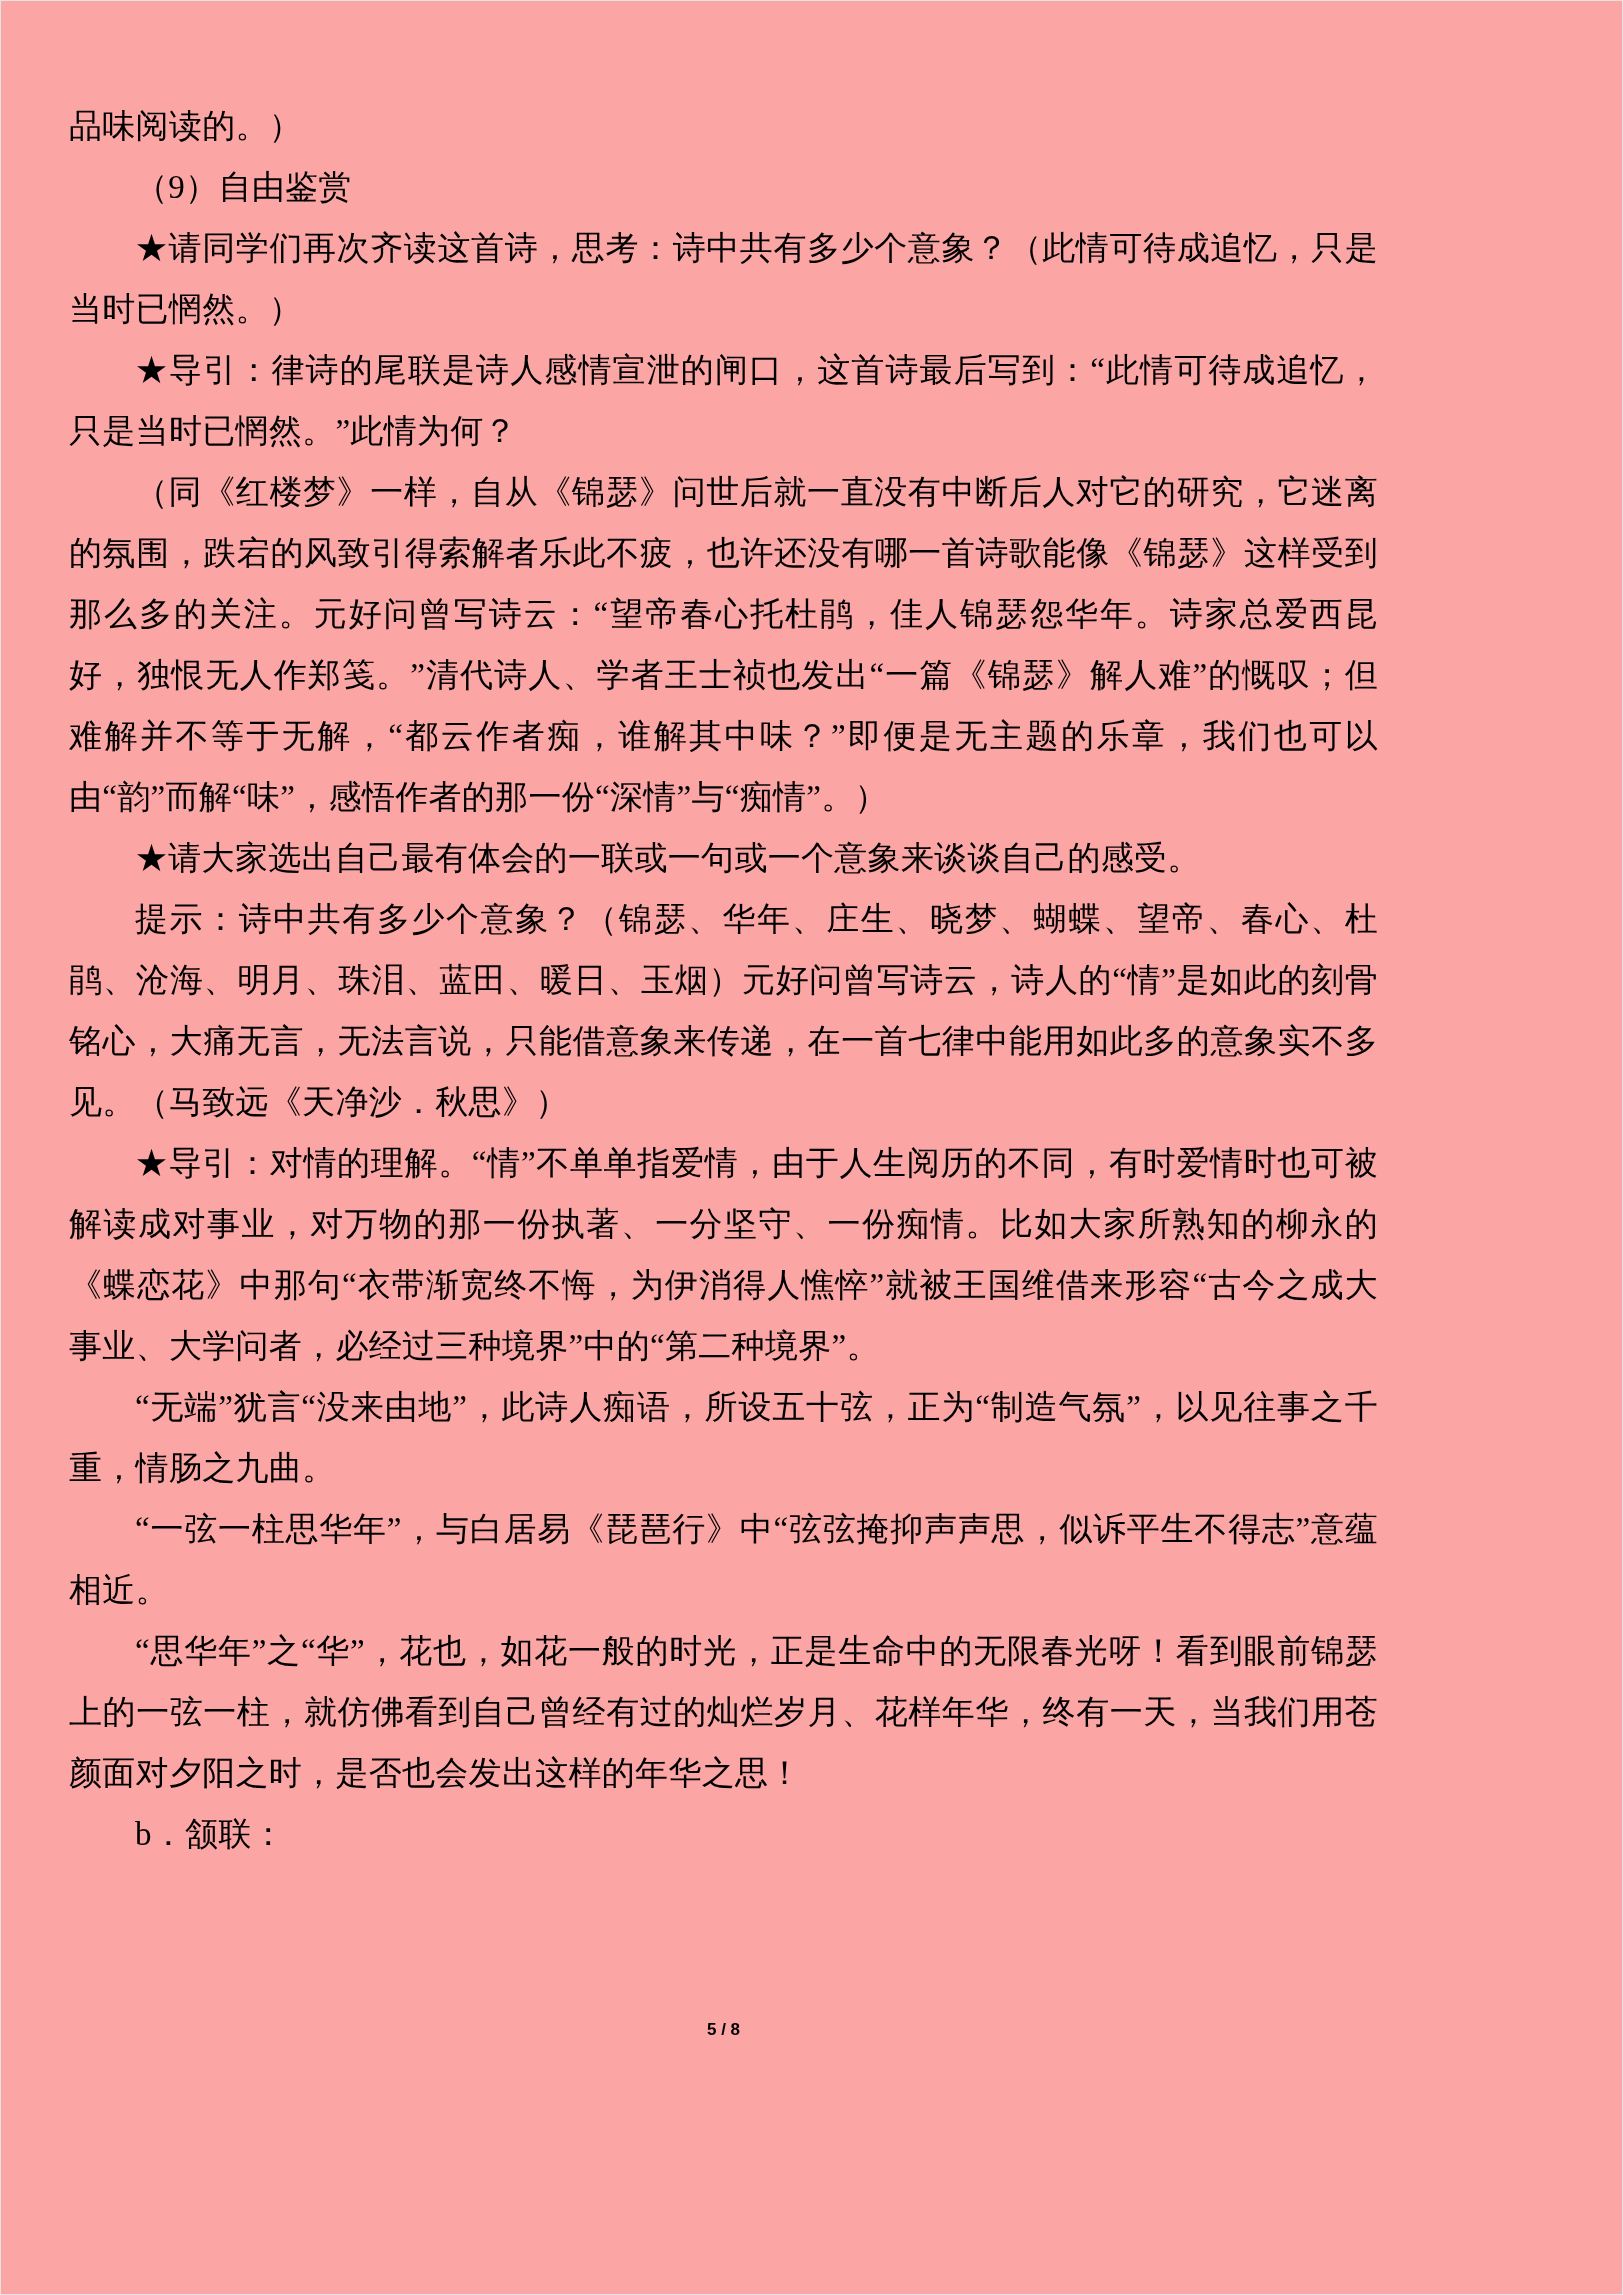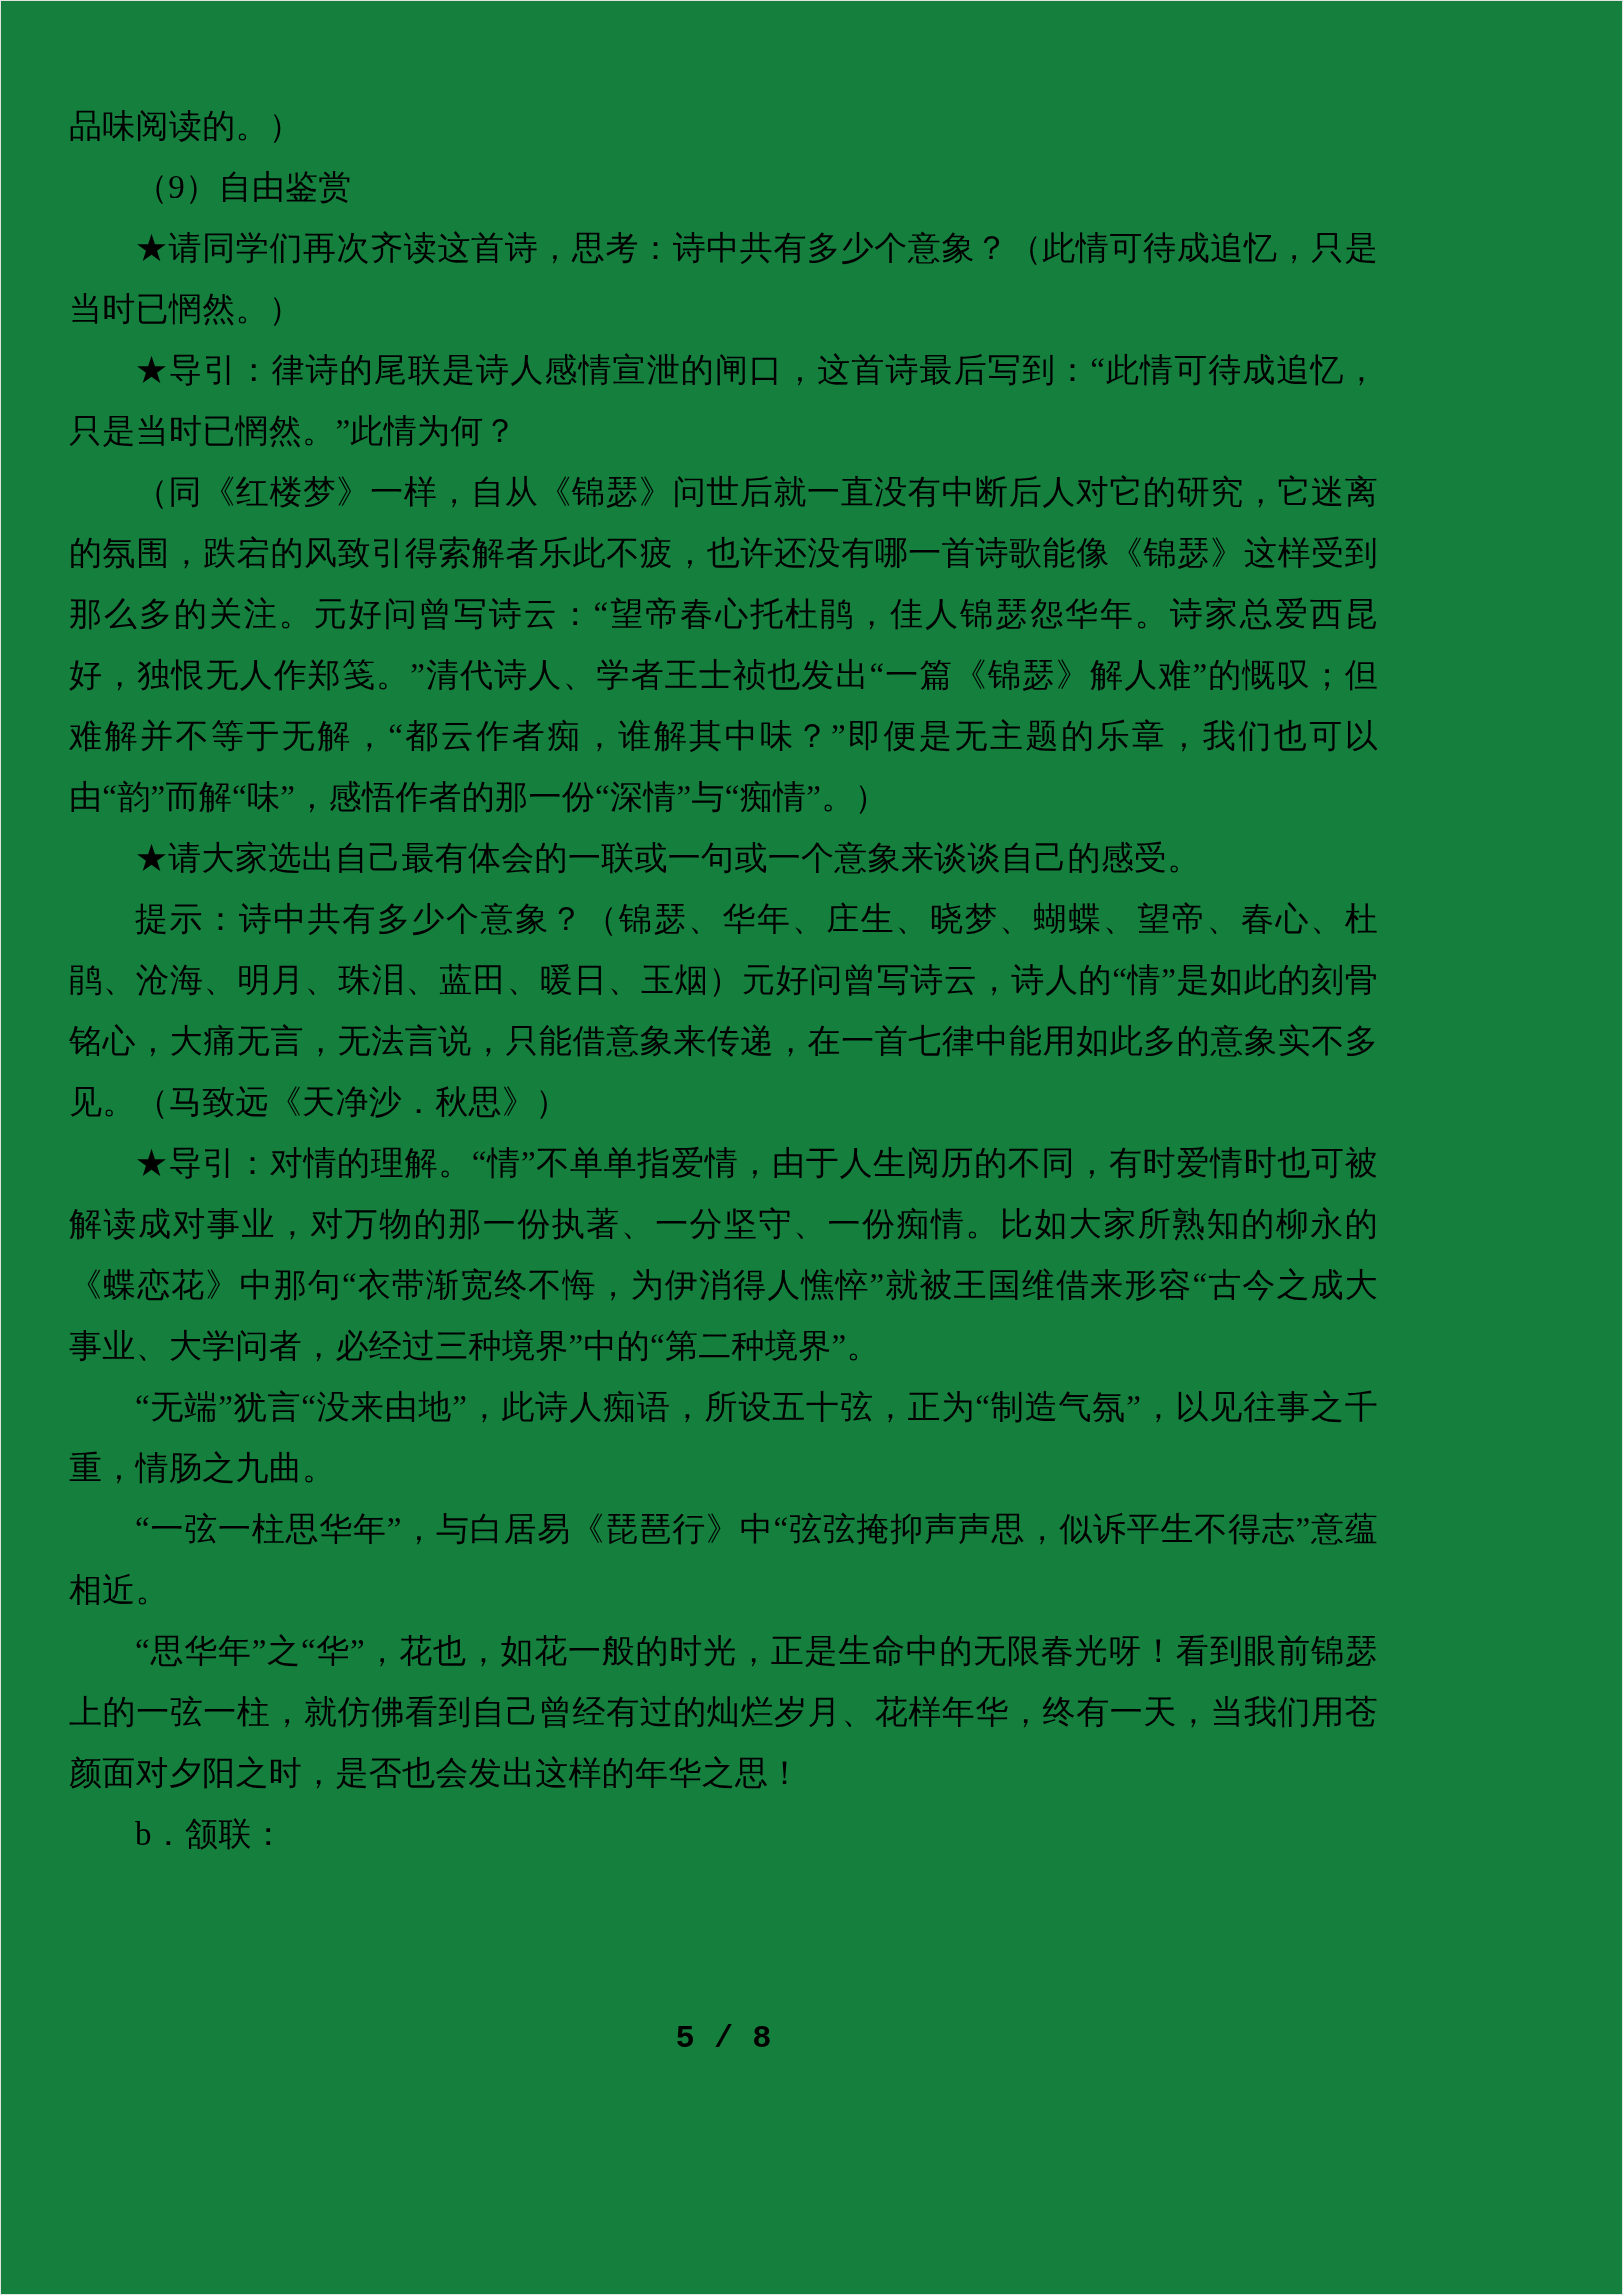--- a/index.html
+++ b/index.html
@@ -11,21 +11,21 @@
     width: 1623px;
     height: 2295px;
     font-family: "Liberation Serif", "DejaVu Serif", serif;
     color: #000000;
   }
   .page {
     position: relative;
     width: 1623px;
     height: 2295px;
     box-sizing: border-box;
-    background: #15803d;
+    background: #fca5a5;
     border: 0.7px solid #e3e3e3;
     overflow: hidden;
   }
   .content {
     position: absolute;
     left: 68px;
     top: 95px;
     width: 1309px;
     font-size: 33px;
     line-height: 61px;
@@ -41,23 +41,23 @@
     text-indent: 0;
   }
   .footer {
     position: absolute;
     left: 68px;
     top: 2019px;
     width: 1309px;
     text-align: center;
   }
   .page-number {
-    font-size: 32px;
+    font-size: 17px;
     font-weight: bold;
-    font-family: Liberation Mono, monospace;
+    font-family: Liberation Sans, sans-serif;
   }
 </style>
 </head>
 <body>
 
 <div class="page">
 
   <div class="content">
     <p class="para no-indent">品味阅读的。）</p>
     <p class="para">（9）自由鉴赏</p>

